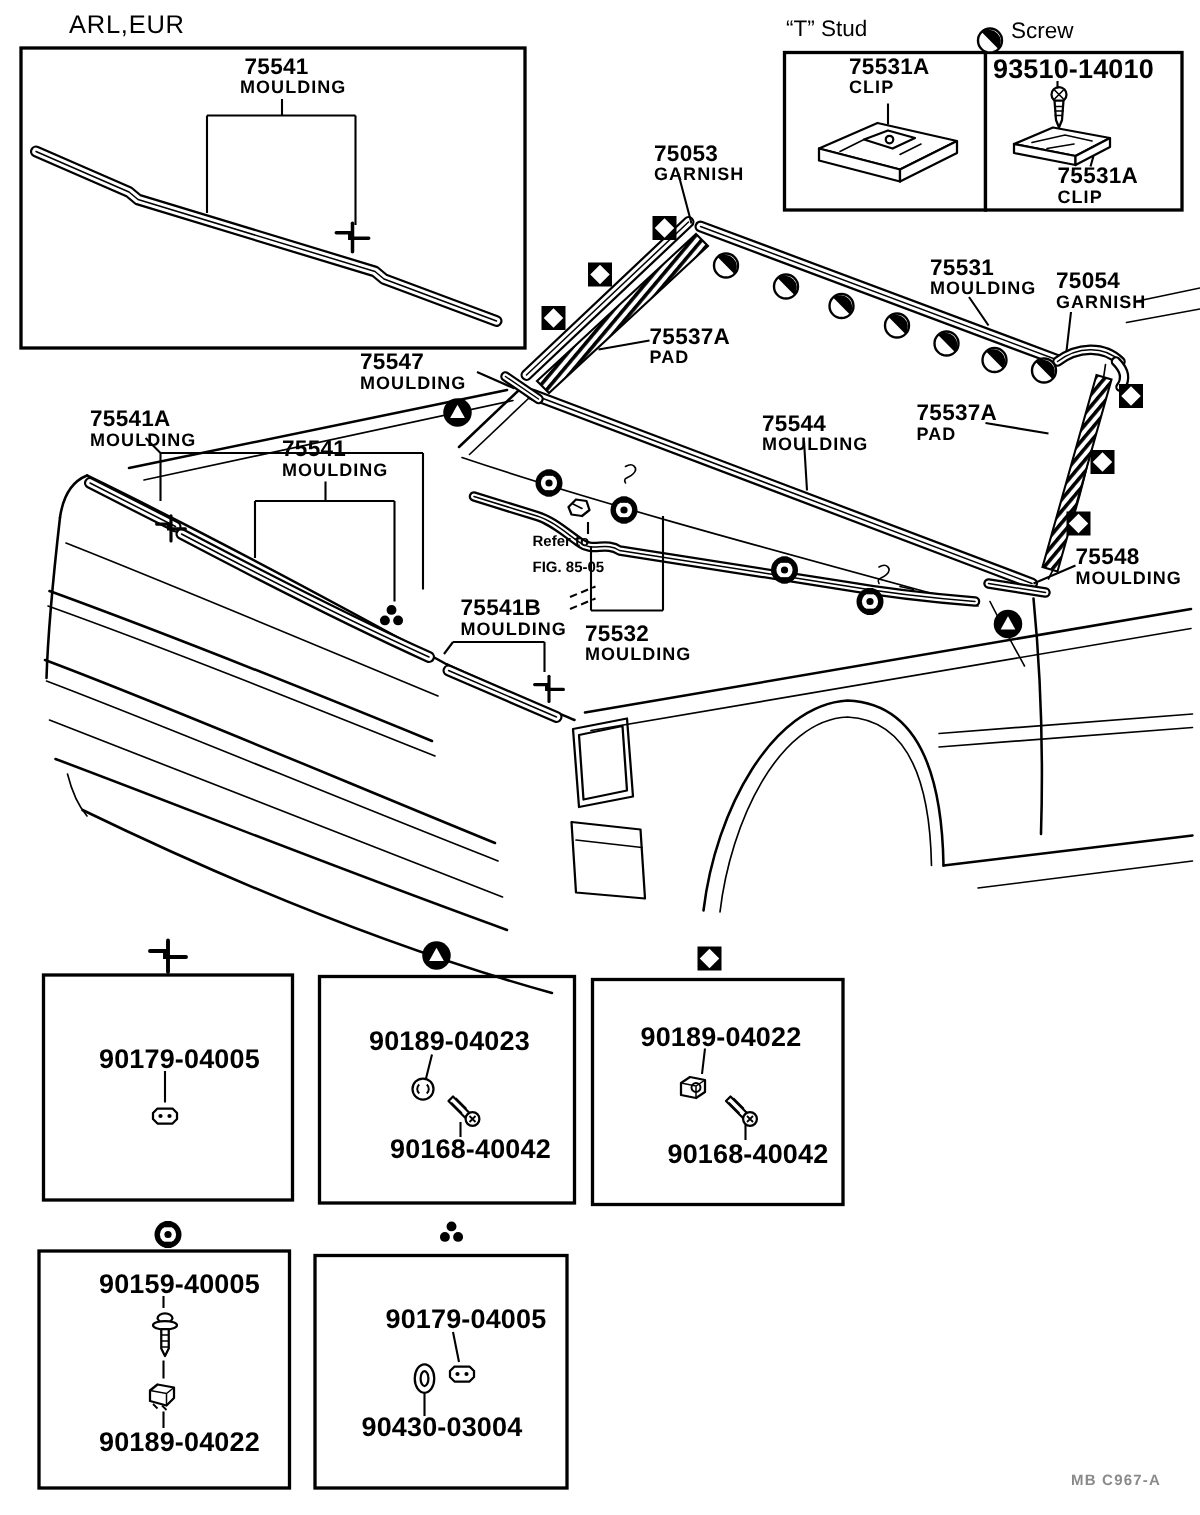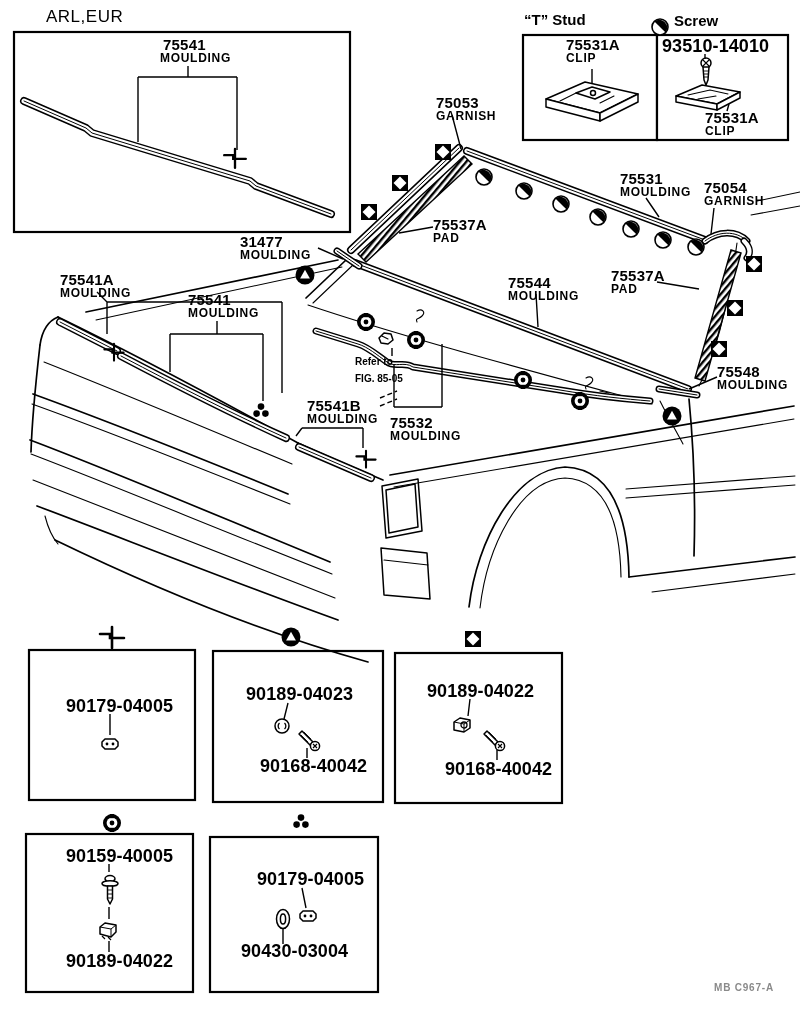--- a/index.html
+++ b/index.html
@@ -4,21 +4,21 @@
 <style>
   html,body{margin:0;padding:0;background:#e8e8e8;}
   #page{position:relative;width:800px;height:1010px;background:#fff;overflow:hidden;
         font-family:"Liberation Sans",sans-serif;color:#000;}
   #art{position:absolute;left:0;top:0;}
   .lbl{position:absolute;white-space:nowrap;}
   .no{display:block;font-weight:700;font-size:15px;line-height:15px;letter-spacing:.2px;}
   .nm{display:block;font-weight:700;font-size:12px;line-height:13px;letter-spacing:.7px;}
   .pn{font-weight:700;font-size:18px;line-height:13px;letter-spacing:.1px;}
   .hdr{font-weight:400;font-size:17px;line-height:18px;letter-spacing:.5px;}
-  .hdr2{font-weight:700;font-size:15px;line-height:16px;}
+  .hdr2{font-weight:400;font-size:15px;line-height:16px;}
   .note{font-weight:700;font-size:10px;line-height:17px;}
   .foot{font-weight:700;font-size:10px;color:#8a8a8a;letter-spacing:.8px;}
   
   .box{fill:#fff;stroke:#000;stroke-width:2.2;}
   .ln{fill:none;stroke:#000;stroke-width:1.7;stroke-linecap:round;}
   .ln2{fill:none;stroke:#000;stroke-width:1.1;stroke-linecap:round;}
   .ldr{fill:none;stroke:#000;stroke-width:1.4;}
   .t-o{fill:none;stroke:#000;stroke-width:8;stroke-linecap:round;stroke-linejoin:round;}
   .t-i{fill:none;stroke:#fff;stroke-width:5;stroke-linecap:round;stroke-linejoin:round;}
   .t-c{fill:none;stroke:#000;stroke-width:1;stroke-linecap:round;stroke-linejoin:round;}
@@ -319,21 +319,21 @@
 </div>
 <div class="lbl" style="left:704px;top:180px">
   <span class="no">75054</span>
   <span class="nm">GARNISH</span>
 </div>
 <div class="lbl" style="left:433px;top:217px">
   <span class="no">75537A</span>
   <span class="nm">PAD</span>
 </div>
 <div class="lbl" style="left:240px;top:234px">
-  <span class="no">31477</span>
+  <span class="no">75547</span>
   <span class="nm">MOULDING</span>
 </div>
 <div class="lbl" style="left:508px;top:275px">
   <span class="no">75544</span>
   <span class="nm">MOULDING</span>
 </div>
 <div class="lbl" style="left:611px;top:268px">
   <span class="no">75537A</span>
   <span class="nm">PAD</span>
 </div>

